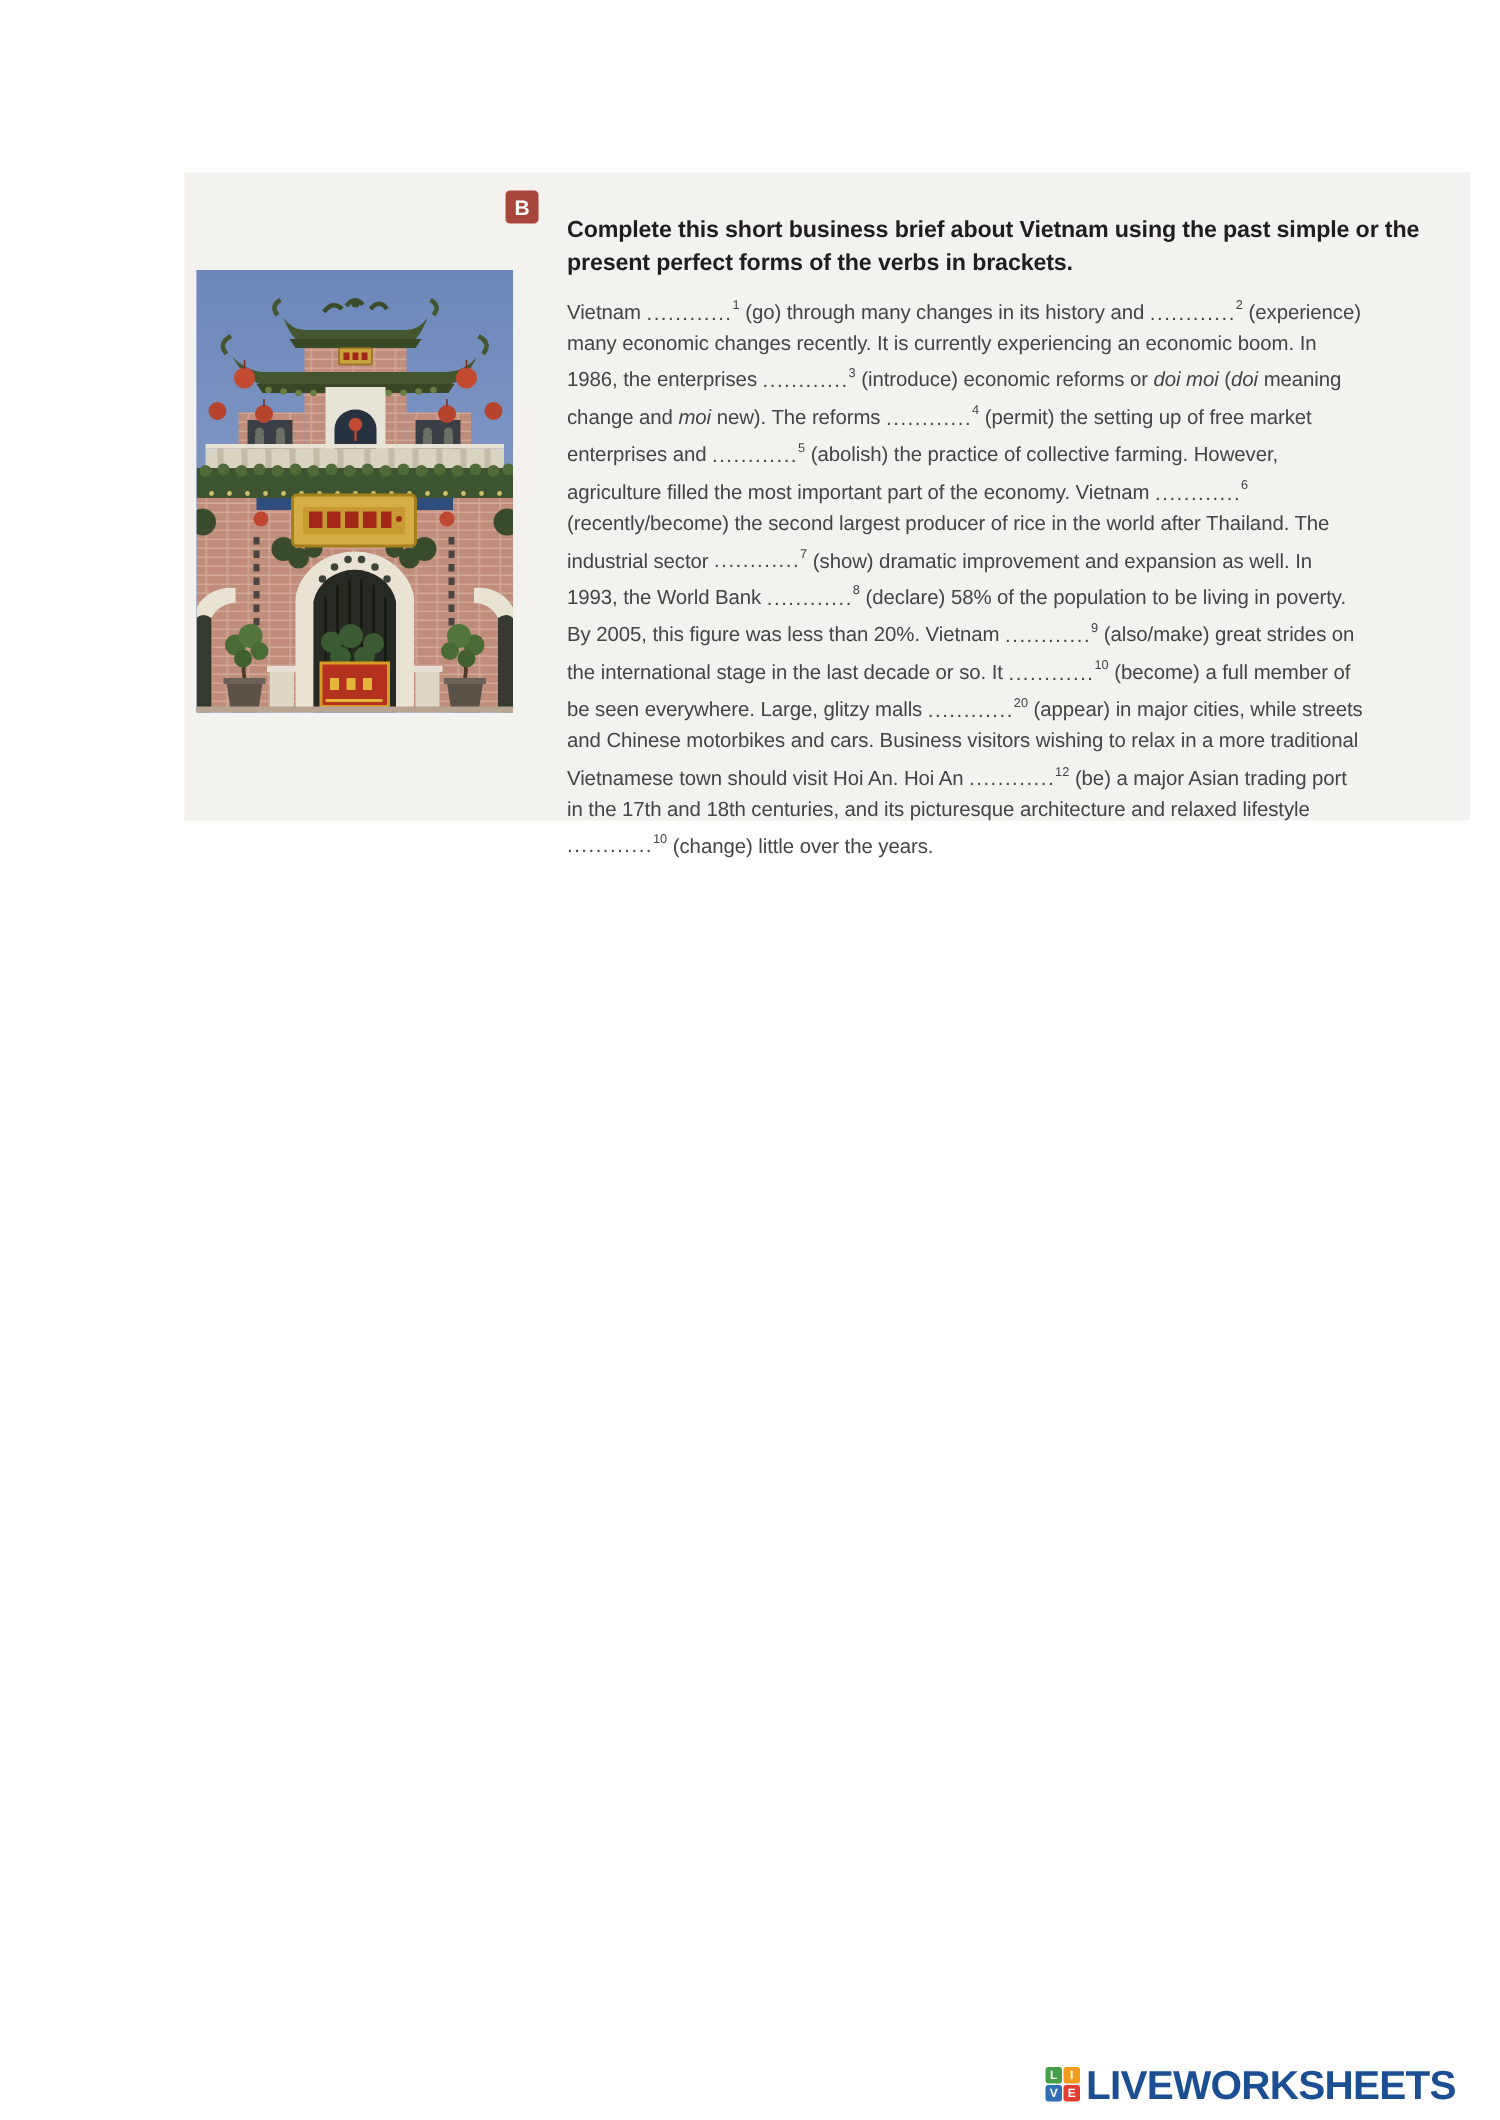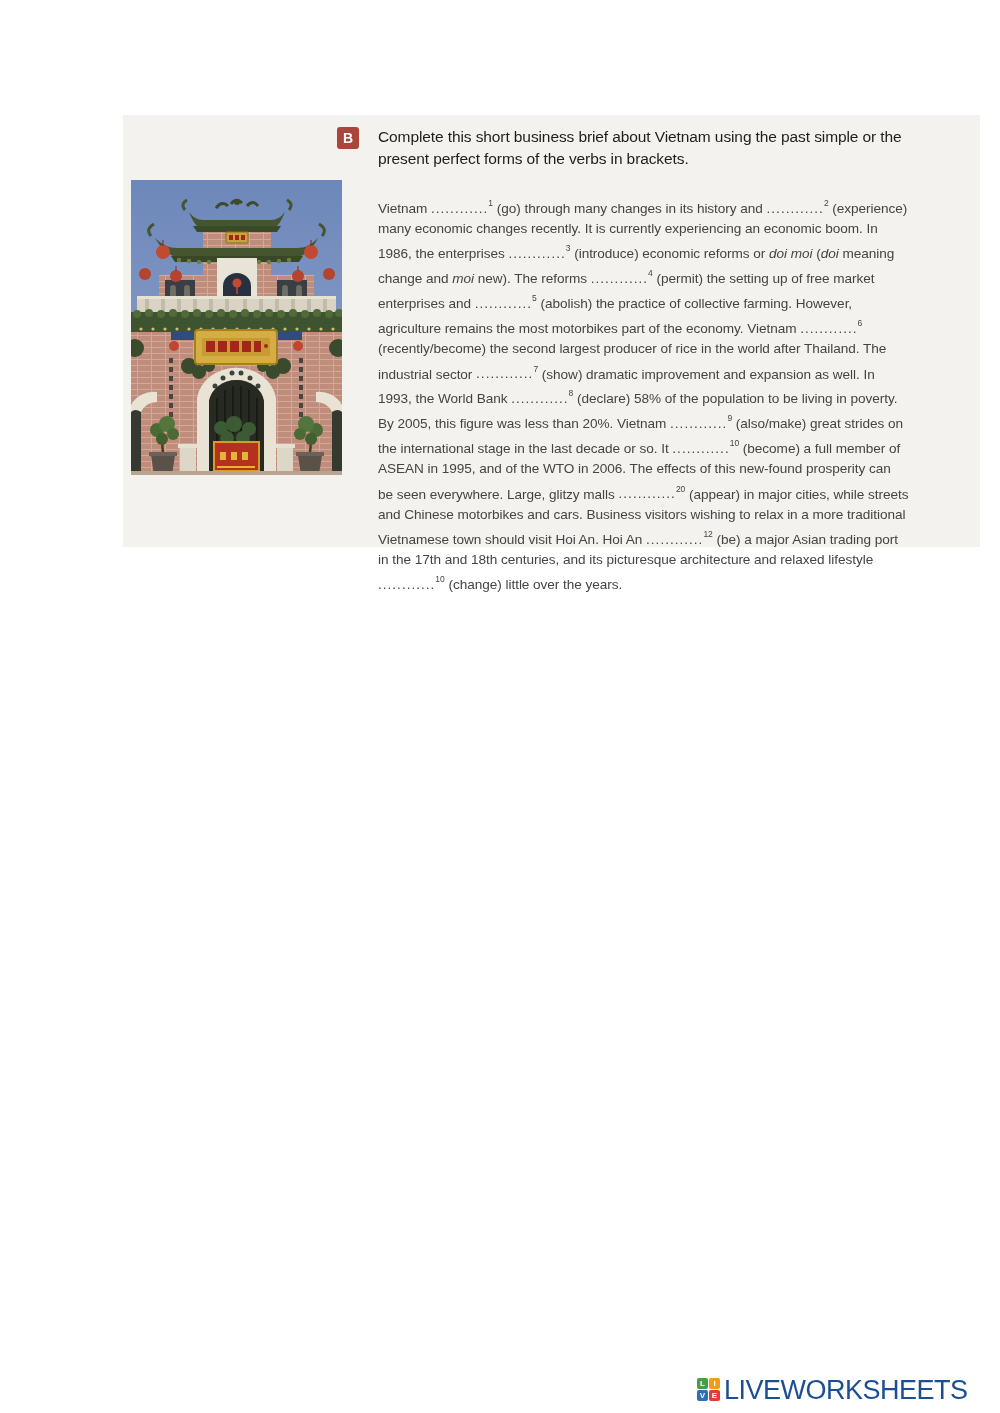--- a/index.html
+++ b/index.html
@@ -24,22 +24,22 @@
     position:absolute;left:8px;top:65px;width:211px;height:295px;
     overflow:hidden;background:#7289bb;
   }
   .photo svg{display:block;}
   .badge{
     position:absolute;left:214px;top:12px;width:22px;height:22px;
     background:var(--badge-red);color:#ffffff;border-radius:3px;
     font-weight:bold;font-size:14px;line-height:22px;text-align:center;
   }
   .heading{
-    position:absolute;left:255px;top:11px;width:575px;
-    color:var(--heading-color);font-size:15.5px;font-weight:normal;line-height:1.45;
+    position:absolute;left:255px;top:28px;width:575px;
+    color:var(--heading-color);font-size:15.5px;font-weight:bold;line-height:1.45;
     letter-spacing:-0.1px;
   }
   .passage{
     position:absolute;left:255px;top:79px;width:600px;
     color:var(--body-color);font-size:13.6px;line-height:20.4px;
     letter-spacing:-0.05px;
   }
   .pline{white-space:nowrap;}
   .pline em{font-style:italic;}
   .blank{letter-spacing:1px;}
@@ -52,21 +52,21 @@
   }
   .logo-grid{
     width:24px;height:24px;display:grid;
     grid-template-columns:11px 11px;grid-template-rows:11px 11px;gap:1px;
   }
   .logo-grid .tile{
     color:#ffffff;font-size:8px;font-weight:bold;line-height:11px;
     text-align:center;border-radius:2px;
   }
   .logo-text{
-    color:var(--logo-blue);font-size:27px;font-weight:normal;
+    color:var(--logo-blue);font-size:27px;font-weight:bold;
     letter-spacing:-0.5px;line-height:28px;
   }
 </style>
 </head>
 <body>
 
 <div class="panel">
 
   <figure class="photo">
     <svg width="211" height="295" viewBox="0 0 211 295" xmlns="http://www.w3.org/2000/svg">
@@ -324,27 +324,26 @@
   <div class="badge">B</div>
 
   <h1 class="heading">Complete this short business brief about Vietnam using the past simple or the present perfect forms of the verbs in brackets.</h1>
 
   <div class="passage">
       <div class="pline"><span>Vietnam </span><span class="blank">............<sup>1</sup></span><span> (go) through many changes in its history and </span><span class="blank">............<sup>2</sup></span><span> (experience)</span></div>
       <div class="pline"><span>many economic changes recently. It is currently experiencing an economic boom. In</span></div>
       <div class="pline"><span>1986, the enterprises </span><span class="blank">............<sup>3</sup></span><span> (introduce) economic reforms or </span><em>doi moi</em><span> (</span><em>doi</em><span> meaning</span></div>
       <div class="pline"><span>change and </span><em>moi</em><span> new). The reforms </span><span class="blank">............<sup>4</sup></span><span> (permit) the setting up of free market</span></div>
       <div class="pline"><span>enterprises and </span><span class="blank">............<sup>5</sup></span><span> (abolish) the practice of collective farming. However,</span></div>
-      <div class="pline"><span>agriculture remains the most motorbikes part of the economy. Vietnam </span><span class="blank">............<sup>6</sup></span></div>
+      <div class="pline"><span>agriculture filled the most important part of the economy. Vietnam </span><span class="blank">............<sup>6</sup></span></div>
       <div class="pline"><span>(recently/become) the second largest producer of rice in the world after Thailand. The</span></div>
       <div class="pline"><span>industrial sector </span><span class="blank">............<sup>7</sup></span><span> (show) dramatic improvement and expansion as well. In</span></div>
       <div class="pline"><span>1993, the World Bank </span><span class="blank">............<sup>8</sup></span><span> (declare) 58% of the population to be living in poverty.</span></div>
       <div class="pline"><span>By 2005, this figure was less than 20%. Vietnam </span><span class="blank">............<sup>9</sup></span><span> (also/make) great strides on</span></div>
       <div class="pline"><span>the international stage in the last decade or so. It </span><span class="blank">............<sup>10</sup></span><span> (become) a full member of</span></div>
-      <div class="pline"><span>ASEAN in 1995, and of the WTO in 2006. The effects of this new-found prosperity can</span></div>
       <div class="pline"><span>be seen everywhere. Large, glitzy malls </span><span class="blank">............<sup>20</sup></span><span> (appear) in major cities, while streets</span></div>
       <div class="pline"><span>and Chinese motorbikes and cars. Business visitors wishing to relax in a more traditional</span></div>
       <div class="pline"><span>Vietnamese town should visit Hoi An. Hoi An </span><span class="blank">............<sup>12</sup></span><span> (be) a major Asian trading port</span></div>
       <div class="pline"><span>in the 17th and 18th centuries, and its picturesque architecture and relaxed lifestyle</span></div>
       <div class="pline"><span class="blank">............<sup>10</sup></span><span> (change) little over the years.</span></div>
     </div>
 
 </div>
 
 <footer class="footer-logo">

